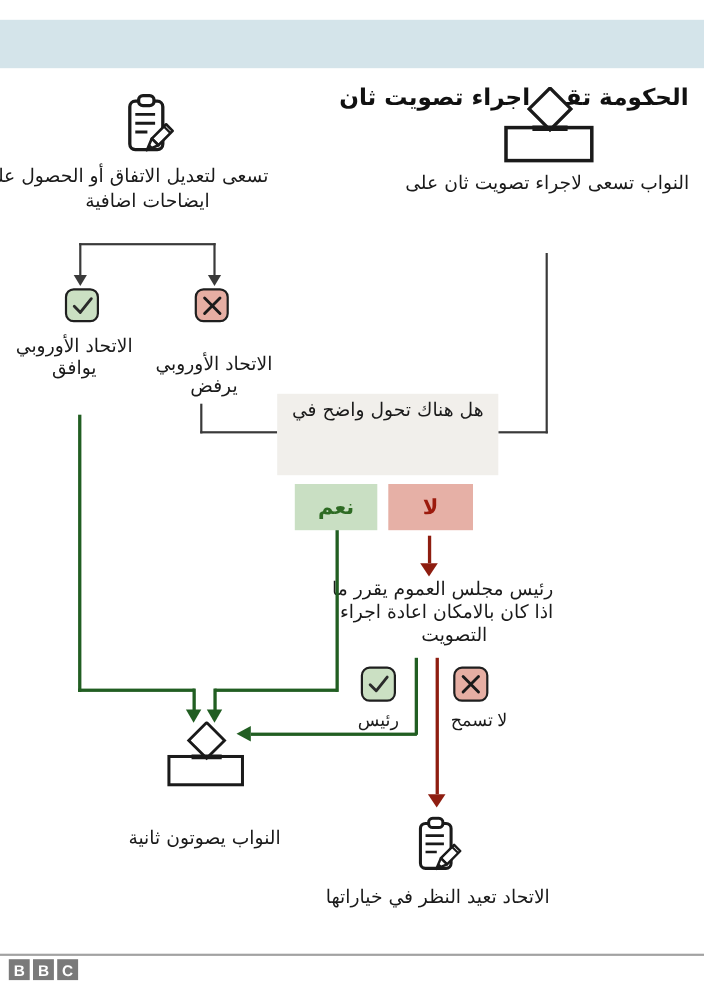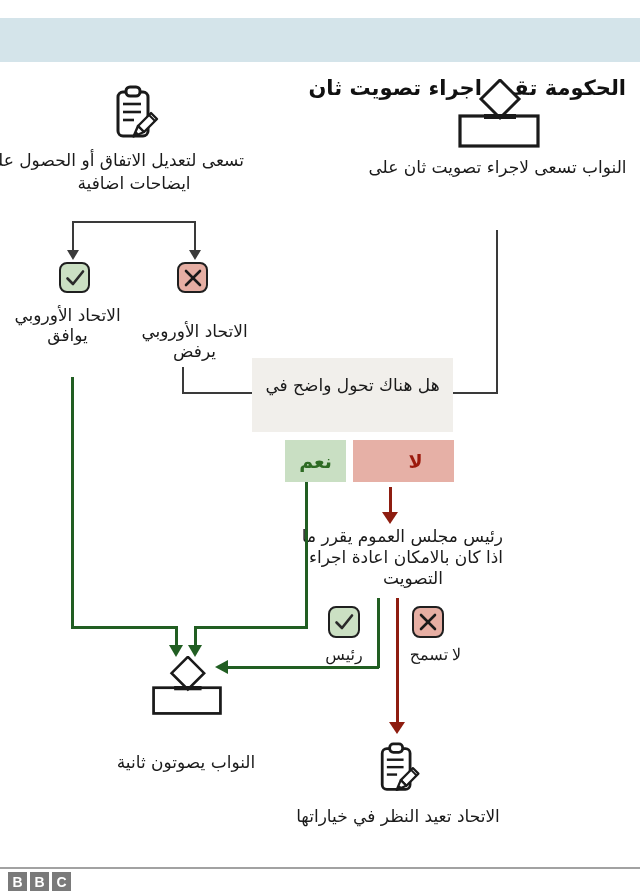--- a/index.html
+++ b/index.html
@@ -34,24 +34,24 @@
 
   
   .markbox{width:31px;height:31px;border:2.5px solid #1f1f1f;border-radius:8px;box-sizing:border-box;
            display:flex;align-items:center;justify-content:center;}
   .markbox.green{background:#cbe0c3;}
   .markbox.red{background:#e6aea3;}
 
   
   .ansbtn{display:flex;align-items:center;justify-content:center;font-weight:bold;font-size:19px;direction:rtl;}
   .ansbtn.yes{background:#c9dfc3;color:#2e6b24;}
-  .ansbtn.no{background:#e6b0a6;color:#9c1a0d;padding-left:24px;}
-
-  
-  .qbox{background:#f1efeb;box-sizing:border-box;padding-top:14px;}
+  .ansbtn.no{background:#e6b0a6;color:#9c1a0d;}
+
+  
+  .qbox{background:#f1efeb;box-sizing:border-box;padding-top:2px;}
 
   
   .footer-rule{background:#a2a2a2;}
   .bbc{display:flex;gap:3px;}
   .bbc .blk{width:19px;height:19px;background:#7a7a7a;color:#ffffff;
             font-family:"Liberation Sans",sans-serif;font-weight:bold;font-size:14px;
             display:flex;align-items:center;justify-content:center;}
   svg{display:block;}
 </style>
 </head>
@@ -120,21 +120,21 @@
 
   <div class="abs line" style="left:496px;top:230px;width:2px;height:164px;"></div>
   <div class="abs line" style="left:453px;top:392px;width:45px;height:2px;"></div>
 
   <div class="abs qbox" style="left:252px;top:358px;width:201px;height:74px;">
     <div class="tblock" style="line-height:27px;" dir="rtl">
       <div>هل هناك تحول واضح في</div>
     </div>
   </div>
 
-  <div class="abs ansbtn yes" style="left:285px;top:440px;width:61px;height:42px;">نعم</div>
+  <div class="abs ansbtn yes" style="left:268px;top:440px;width:75px;height:42px;">نعم</div>
   <div class="abs ansbtn no" style="left:353px;top:440px;width:77px;height:42px;">لا</div>
 
   <div class="abs rline" style="left:389px;top:487px;width:3px;height:25px;"></div>
   <div class="abs arr arr-down-red" style="left:382px;top:512px;"></div>
 
   <div class="abs tblock" style="left:323px;top:526px;width:180px;line-height:21px;" dir="rtl">
     <div>رئيس مجلس العموم يقرر ما</div>
     <div>اذا كان بالامكان اعادة اجراء</div>
     <div>التصويت</div>
   </div>

